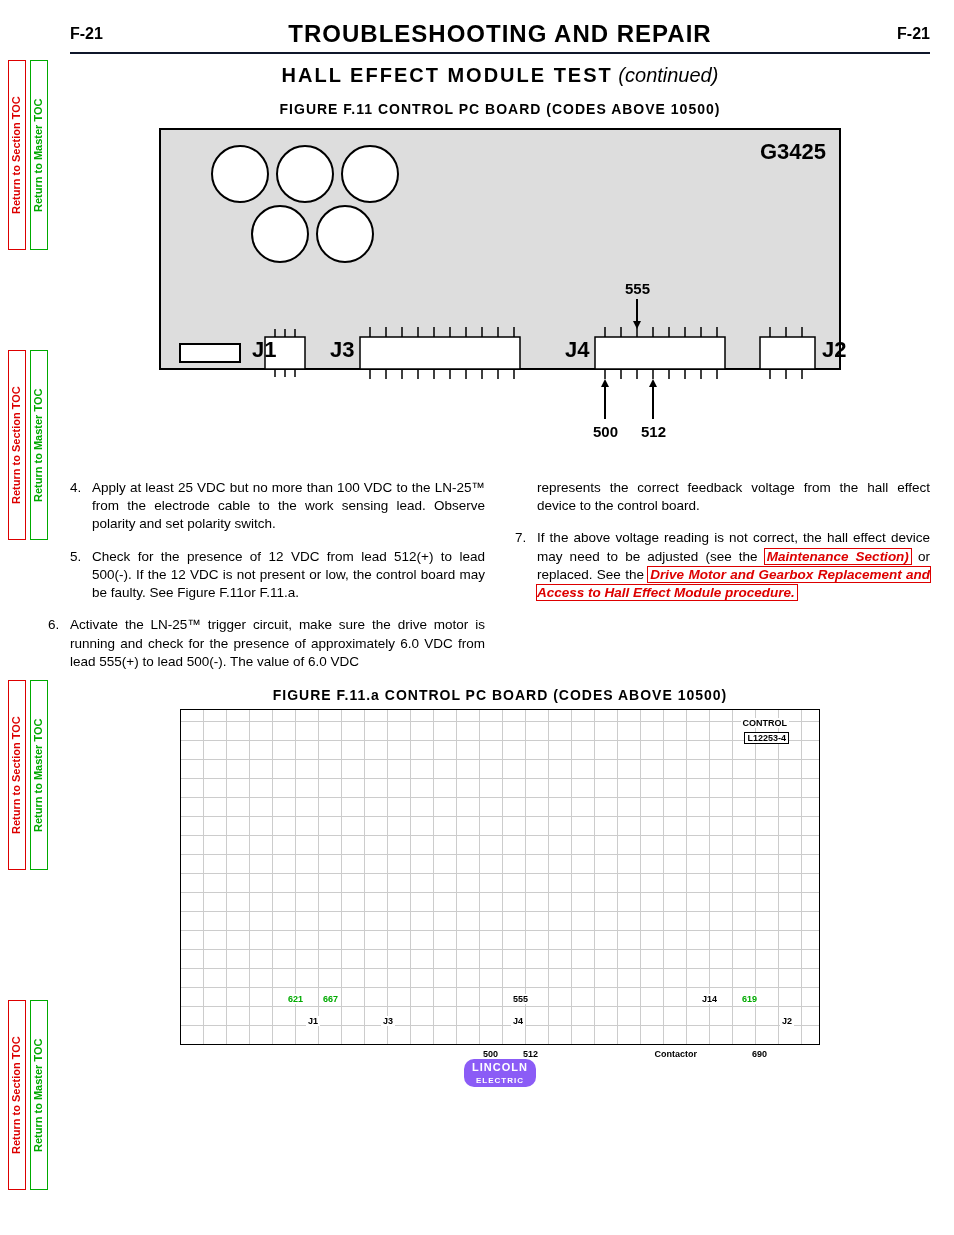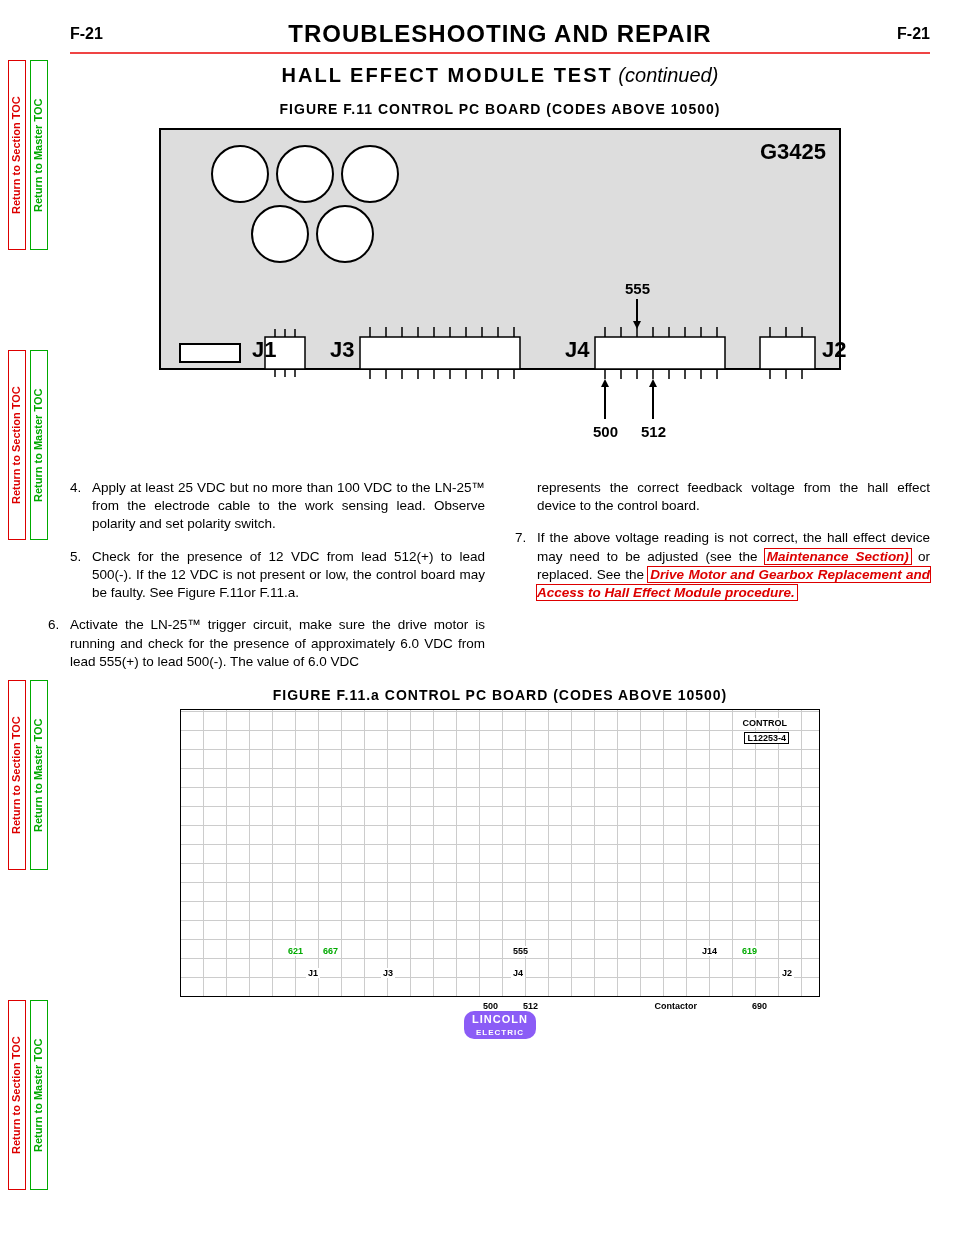--- a/index.html
+++ b/index.html
@@ -35,21 +35,21 @@
   .page {
     position: absolute;
     left: 70px;
     top: 20px;
     width: 860px;
   }
   .header-row {
     display: flex;
     justify-content: space-between;
     align-items: center;
-    border-bottom: 2px solid #ef4444;
+    border-bottom: 2px solid #0f172a;
     padding-bottom: 4px;
     margin-bottom: 10px;
     gap: 25px;
   }
   .page-num { font-weight: bold; font-size: 16px; }
   .main-title { font-weight: bold; font-size: 24px; letter-spacing: 1px; }
   .sub-title { text-align: center; font-size: 20px; margin: 8px 0 14px; }
   .sub-title .bold { font-weight: bold; letter-spacing: 2px; }
   .sub-title .ital { font-style: italic; }
   .fig-caption { text-align: center; font-weight: bold; font-size: 14px; letter-spacing: 1px; margin: 2px 0; }
@@ -67,21 +67,21 @@
   }
   .col { flex: 1; }
   .step { display: flex; margin-bottom: 14px; }
   .step-num { width: 22px; flex-shrink: 0; }
   .step-body { flex: 1; }
   .hanging { padding-left: 22px; }
   .red-box { color: #d00; outline: 1px solid #d00; padding: 0 2px; font-style: italic; font-weight: bold; }
   .note { font-weight: bold; margin-top: 4px; }
   .pcb-image {
     width: 640px;
-    height: 288px;
+    height: 336px;
     margin: 6px auto 0;
     display: block;
     border: 1px solid #000;
     background:
       repeating-linear-gradient(0deg, transparent, transparent 18px, #ccc 18px, #ccc 19px),
       repeating-linear-gradient(90deg, transparent, transparent 22px, #ccc 22px, #ccc 23px),
       #fff;
     position: relative;
   }
   .pcb-image .lbl { position:absolute; font-size:9px; font-weight:bold; background:#fff; padding:0 2px;}

